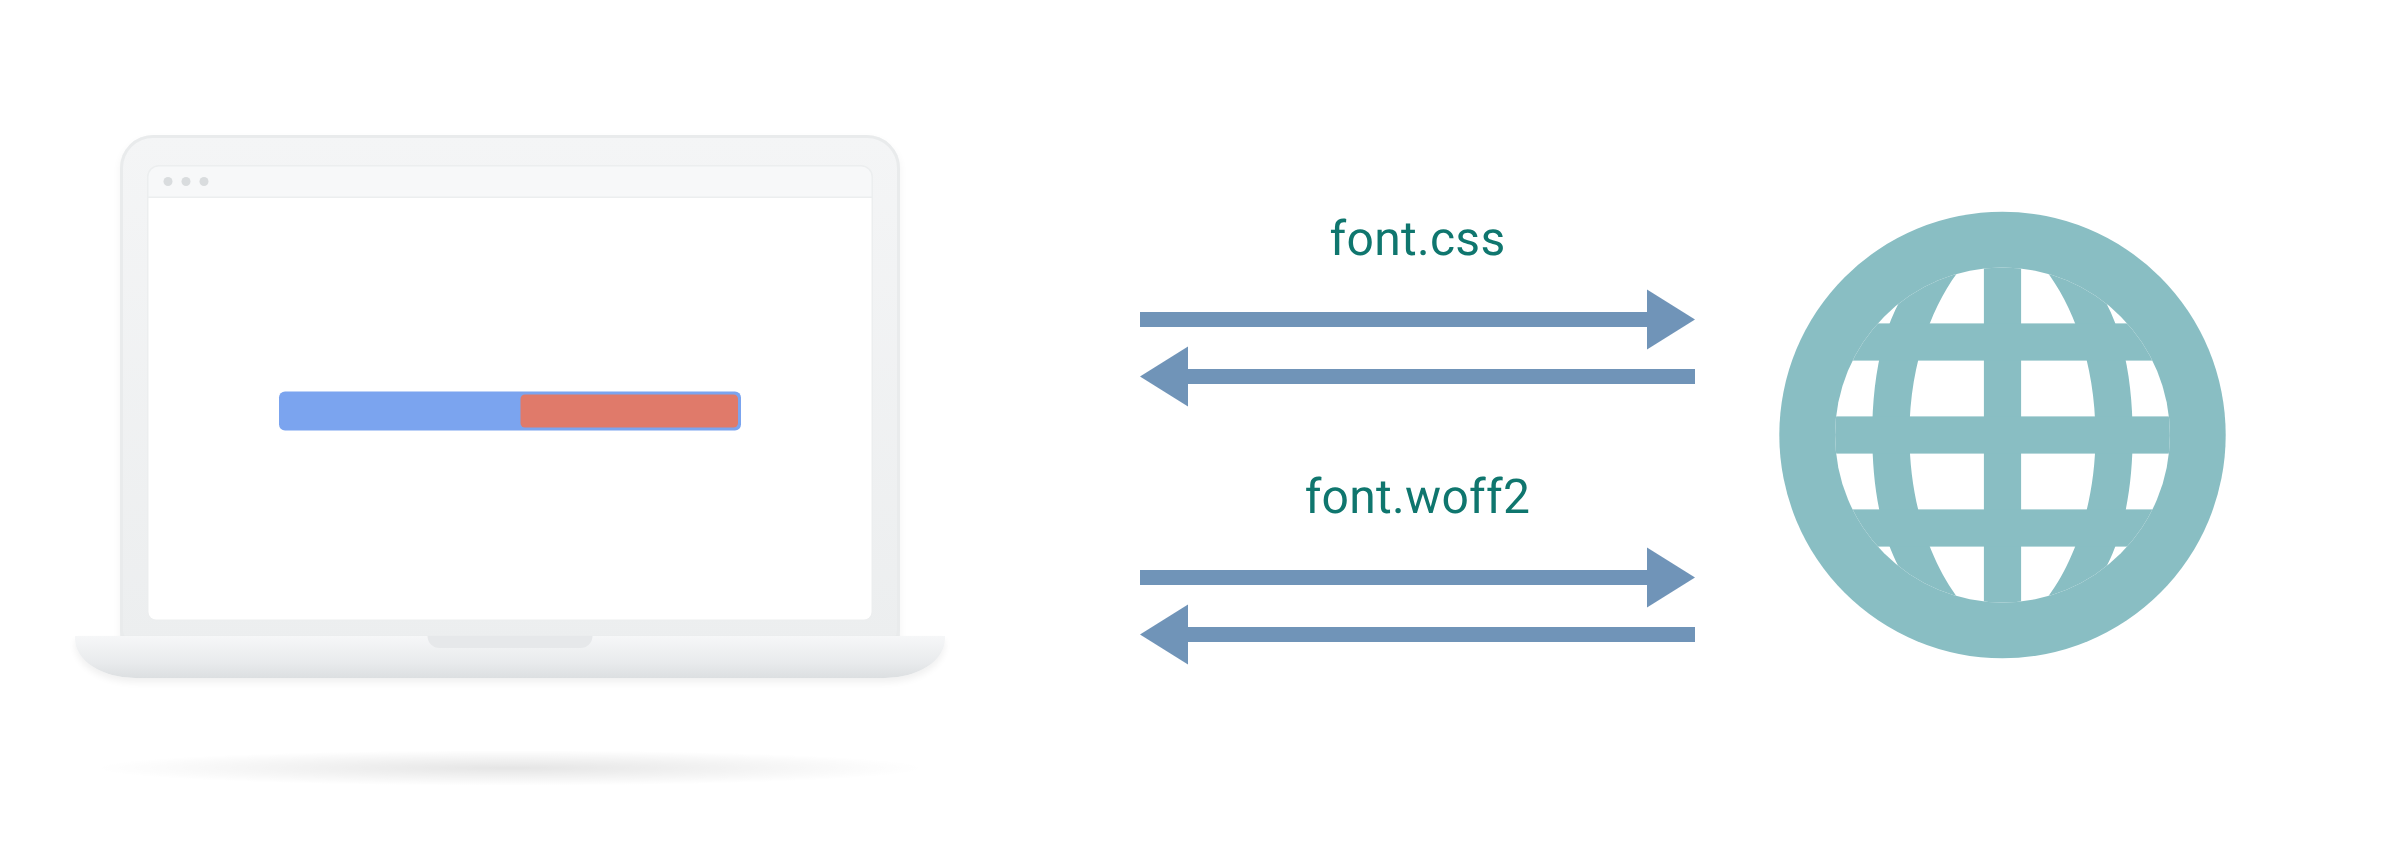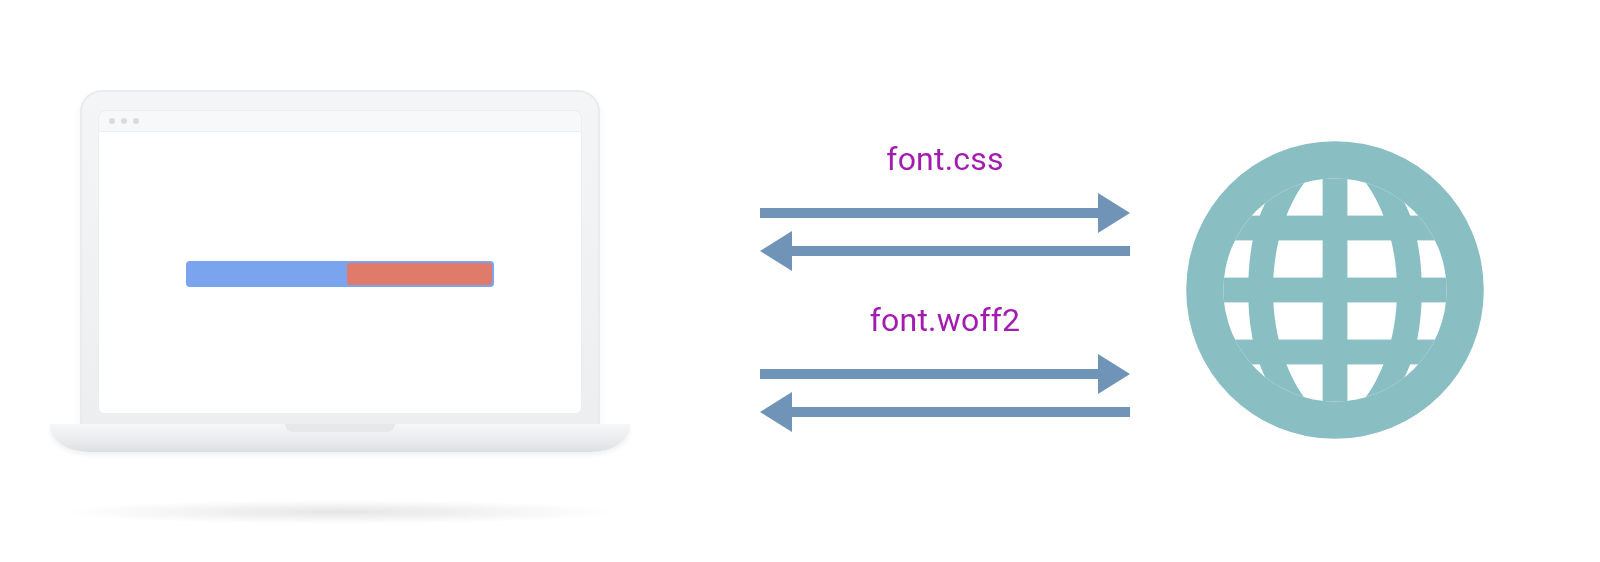--- a/index.html
+++ b/index.html
@@ -118,25 +118,25 @@
     background: radial-gradient(ellipse at center, rgba(0,0,0,.10), rgba(0,0,0,0) 70%);
   }
 
   
   .arrow-group {
     position: absolute;
     left: 760px;
     width: 370px;
   }
   .arrow-group.top { top: 140px; }
-  .arrow-group.bottom { top: 301px; }
+  .arrow-group.bottom { top: 312px; }
   .arrow-label {
     text-align: center;
     font-size: 32px;
-    color: #a21caf;
+    color: #0f766e;
     margin-bottom: 10px;
     letter-spacing: .2px;
   }
   svg.arrows { display: block; width: 100%; height: 90px; }
   .arrow-stroke { fill: #7094b8; }
 
   
   .globe {
     position: absolute;
     right: 110px;

